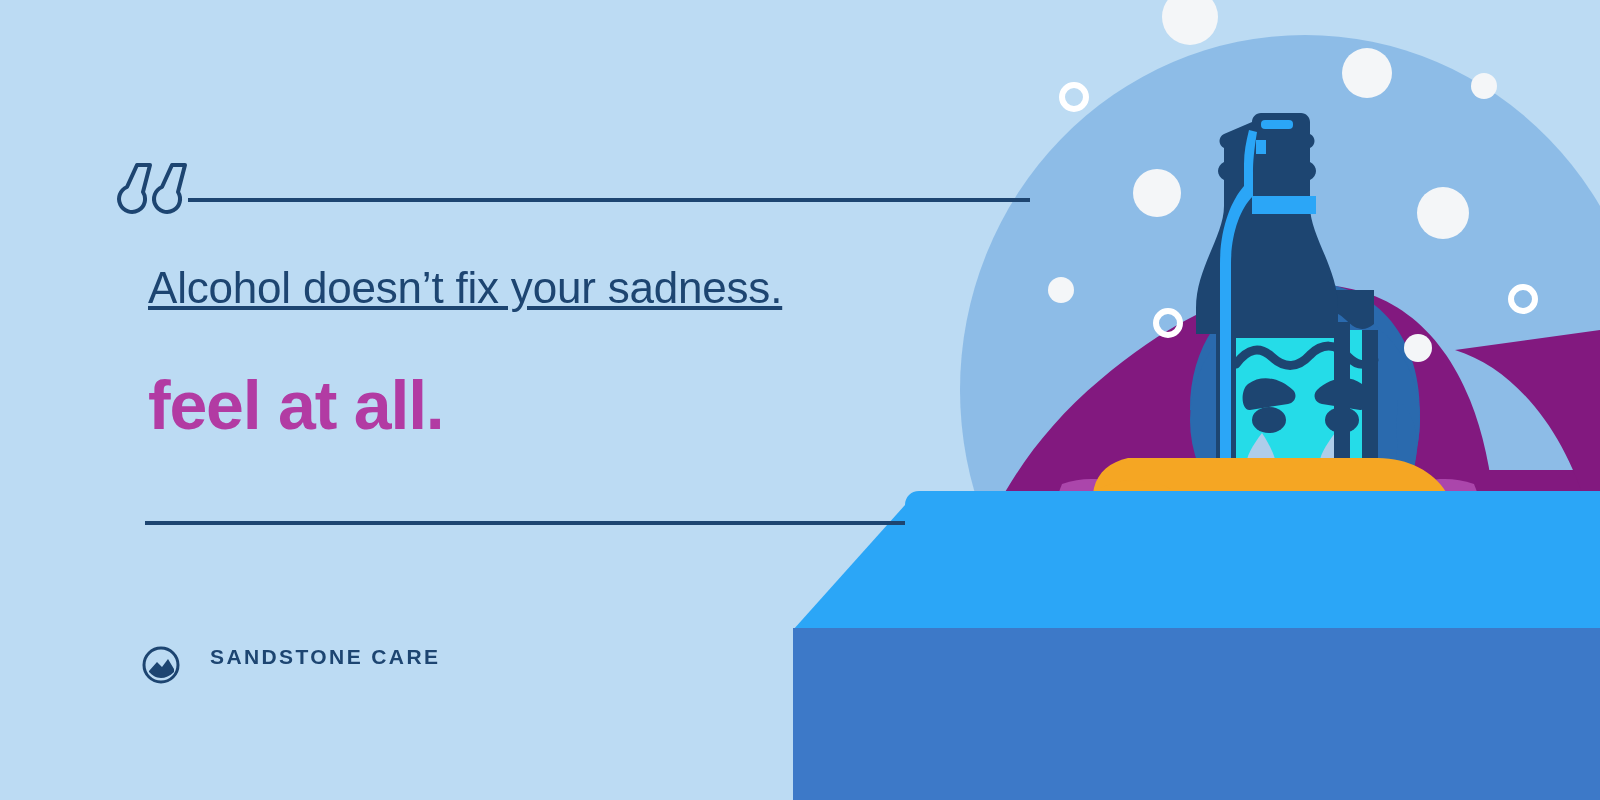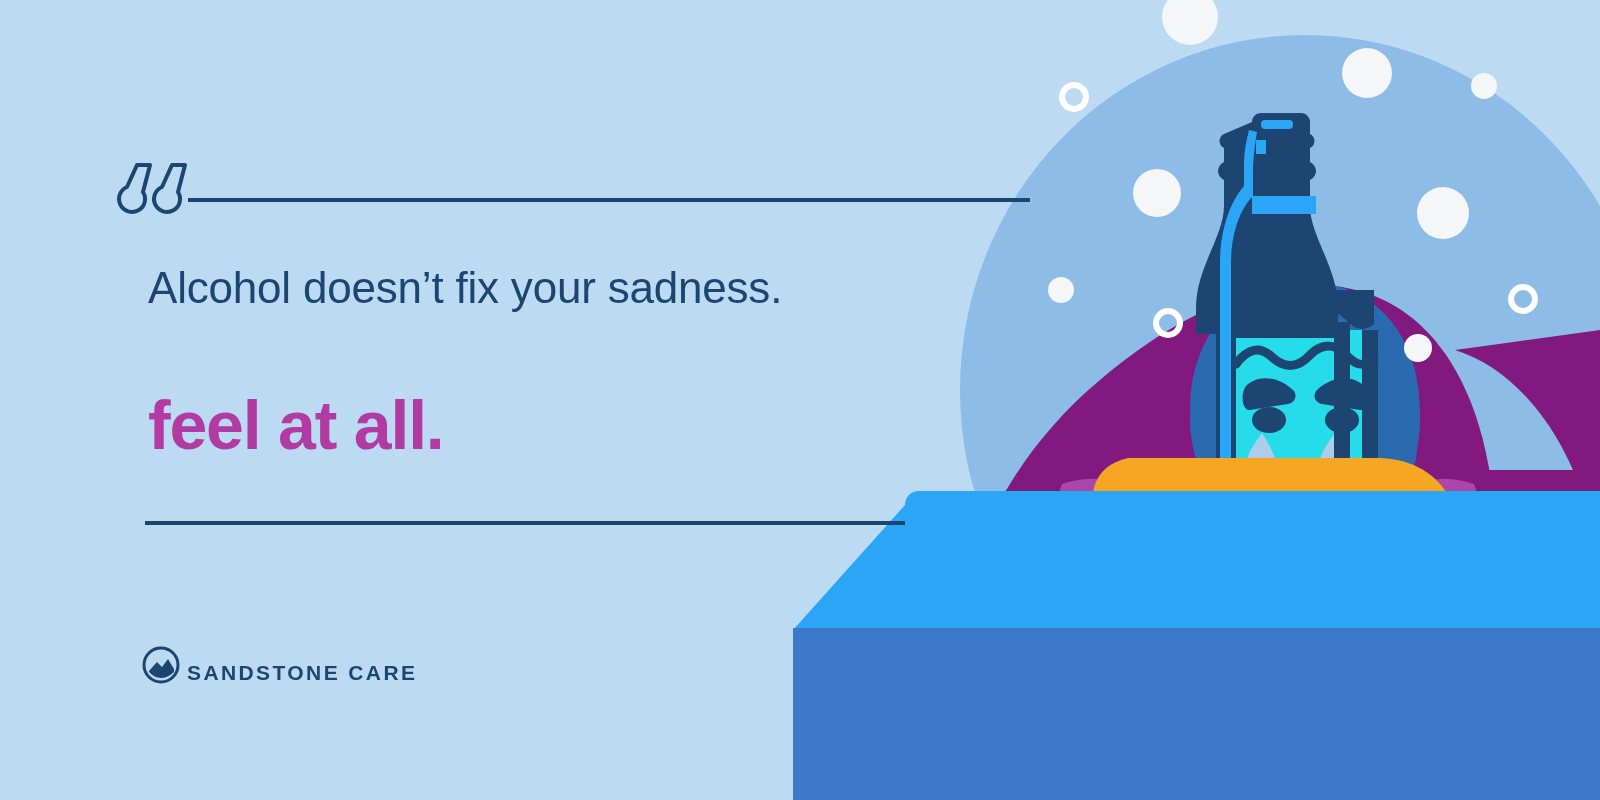--- a/index.html
+++ b/index.html
@@ -62,42 +62,43 @@
   .headline {
     position: absolute;
     left: 148px;
     top: 258px;
     width: 820px;
     color: #1d4571;
     font-size: 44px;
     line-height: 59px;
     letter-spacing: -0.2px;
     font-weight: 400;
+    text-decoration: underline;
   }
   .headline .line { display: block; white-space: nowrap; }
 
   .emphasis {
     position: absolute;
     left: 148px;
-    top: 384px;
+    top: 364px;
     color: #b23ba3;
     font-size: 68px;
     line-height: 82px;
     font-weight: 700;
     letter-spacing: -1.2px;
     white-space: nowrap;
   }
 
   .logo {
     position: absolute;
     left: 141px;
     top: 645px;
     display: flex;
-    align-items: flex-end;
-    gap: 6px;
+    align-items: flex-start;
+    gap: 29px;
   }
   .logo-mark { width: 40px; height: 40px; display: block; }
   .logo-text {
     color: #1d4571;
     font-size: 21px;
     font-weight: 700;
     letter-spacing: 2.4px;
     white-space: nowrap;
   }
 </style>

